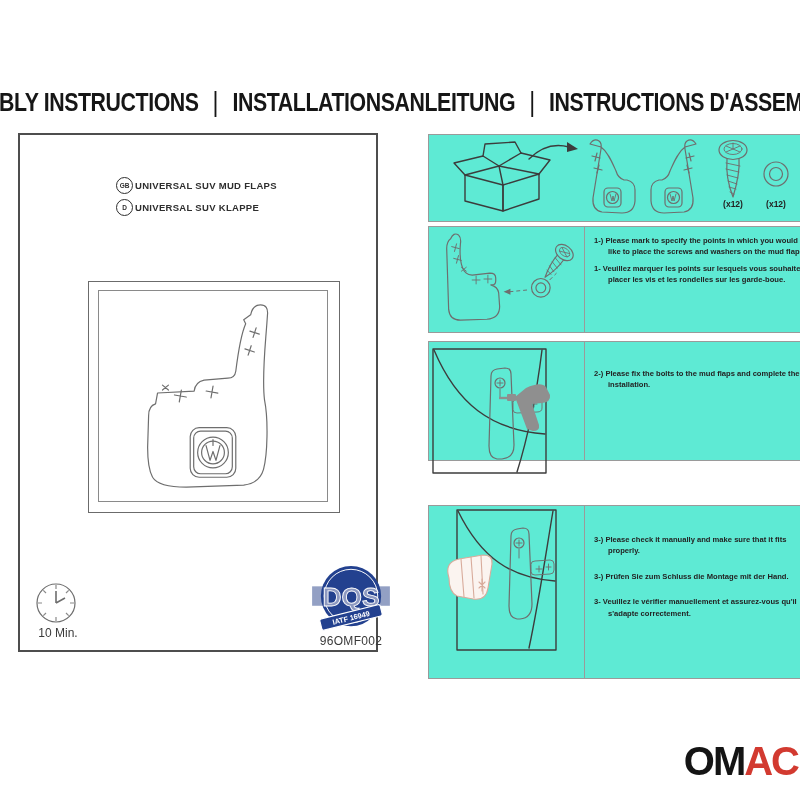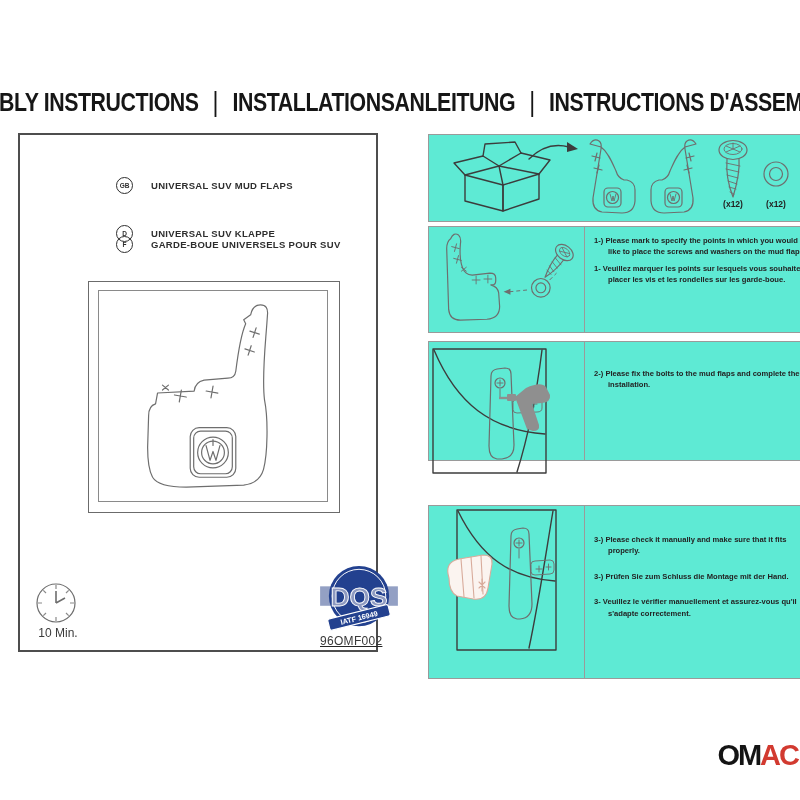--- a/index.html
+++ b/index.html
@@ -6,46 +6,46 @@
   body{width:800px;height:800px;position:relative;font-family:"Liberation Sans",sans-serif;color:#262626;overflow:hidden;}
 
   
   .hdr{position:absolute;top:86px;left:0;width:800px;display:flex;justify-content:center;}
   .hdr-inner{display:flex;align-items:center;gap:15px;transform:scaleX(0.82);transform-origin:center;white-space:nowrap;}
   .hdr-title{font-size:26px;font-weight:bold;letter-spacing:-0.5px;color:#161616;}
   .hdr-sep{font-size:28px;font-weight:400;color:#161616;padding:0 2px;}
 
   
   .panel{position:absolute;left:18px;top:133px;width:360px;height:519px;border:2px solid #4d4d4d;box-sizing:border-box;background:#fff;}
-  .lang-row{position:absolute;left:96px;display:flex;align-items:center;gap:18px;}
+  .lang-row{position:absolute;left:96px;display:flex;align-items:center;gap:2px;}
   .lang-circle{width:17px;height:17px;border:1.6px solid #2e2e2e;border-radius:50%;display:flex;align-items:center;justify-content:center;font-size:6.5px;font-weight:bold;color:#2e2e2e;box-sizing:border-box;flex:0 0 auto;}
   .lang-label{font-size:9.5px;font-weight:bold;color:#2e2e2e;letter-spacing:0.3px;white-space:nowrap;}
   .sq-outer{position:absolute;left:68px;top:146px;width:252px;height:232px;border:1.6px solid #6b6b6b;box-sizing:border-box;}
   .sq-inner{position:absolute;left:9px;top:8px;width:230px;height:212px;border:1px solid #8a8a8a;box-sizing:border-box;}
   .clock-wrap{position:absolute;left:15px;top:447px;width:46px;text-align:center;}
   .clock-label{font-size:12px;color:#3a3a3a;margin-top:2px;}
-  .dqs-wrap{position:absolute;left:300px;top:428px;width:78px;text-align:left;text-decoration:underline;}
+  .dqs-wrap{position:absolute;left:292px;top:428px;width:78px;text-align:center;}
   .dqs-code{font-size:12px;color:#3a3a3a;margin-top:1px;letter-spacing:0.3px;}
 
   
   .rbox{position:absolute;left:428px;width:387px;border:1.5px solid #9a9a9a;box-sizing:border-box;background:#5eead4;}
   .rbox .divider{position:absolute;left:155px;top:0;bottom:0;width:1px;background:#9a9a9a;}
   .step-text{position:absolute;left:165px;right:5px;}
   .para{font-size:7.6px;font-weight:bold;line-height:1.5;color:#232323;padding-left:14px;text-indent:-14px;}
   .gap-s{margin-bottom:5px;}
   .gap-l{margin-bottom:14px;}
   .qty{position:absolute;font-size:8.5px;font-weight:bold;color:#232323;text-align:center;width:40px;}
 
   svg{display:block;}
   .sketch{stroke:#6e6e6e;fill:none;stroke-width:1.2;stroke-linejoin:round;stroke-linecap:round;}
   .sketch-dk{stroke:#3c3c3c;fill:none;stroke-width:1.4;stroke-linejoin:round;stroke-linecap:round;}
   .dash{stroke:#6e6e6e;fill:none;stroke-width:1;stroke-dasharray:4 3;}
 
   
-  .brand{position:absolute;left:640px;top:741px;width:158px;text-align:right;font-weight:bold;font-size:29px;letter-spacing:-2px;line-height:1;}
+  .brand{position:absolute;left:640px;top:741px;width:158px;text-align:right;font-weight:bold;font-size:40px;letter-spacing:-2px;line-height:1;}
   .brand .om{color:#141414;}
   .brand .ac{color:#d23a30;}
 </style>
 </head>
 <body>
 
 <div class="hdr">
   <div class="hdr-inner">
     <span class="hdr-title">ASSEMBLY INSTRUCTIONS</span>
     <span class="hdr-sep">|</span>
@@ -54,27 +54,23 @@
     <span class="hdr-title">INSTRUCTIONS D'ASSEMBLAGE</span>
   </div>
 </div>
 
 <div class="panel">
 
   <div class="lang-row" style="top:42px">
     <span class="lang-circle">GB</span>
     <span class="lang-label">UNIVERSAL SUV MUD FLAPS</span>
   </div>
-  <div class="lang-row" style="top:90px">
+  <div class="lang-row" style="top:64px">
     <span class="lang-circle">D</span>
     <span class="lang-label">UNIVERSAL SUV KLAPPE</span>
-  </div>
-  <div class="lang-row" style="top:101px">
-    <span class="lang-circle">F</span>
-    <span class="lang-label">GARDE-BOUE UNIVERSELS POUR SUV</span>
   </div>
 
   <div class="sq-outer">
     <div class="sq-inner">
       <svg width="228" height="210" viewBox="0 0 230 212">
         <path class="sketch" d="M153,24 Q155,14 163,14 Q171,14 170,24 C168,55 164,85 167,110 C171,130 170,165 166,180 Q162,194 146,196 L88,198 Q60,198 54,188 Q49,179 49,158 L50,126 Q50,116 57,114 L59,103 L96,101 Q97,92 106,90 L130,88 Q137,88 138,81 C140,65 144,42 148,33 L146,29 L153,24 Z"></path>
         <g class="sketch" stroke-width="1">
           <g transform="rotate(18 157 42)">
               <path d="M152,42 L162,42 M157,37 L157,47"></path>
             </g>

